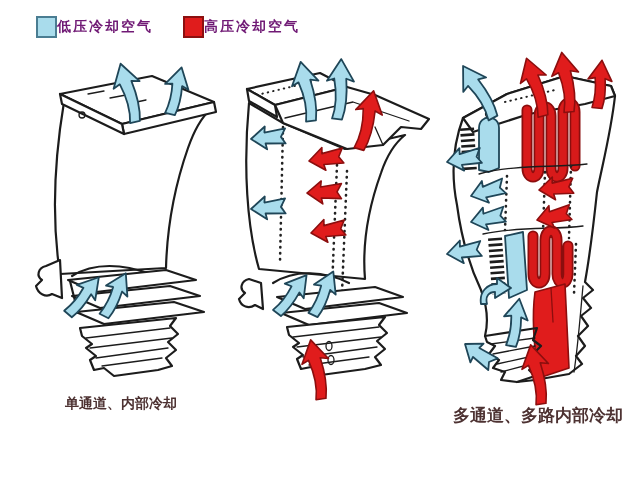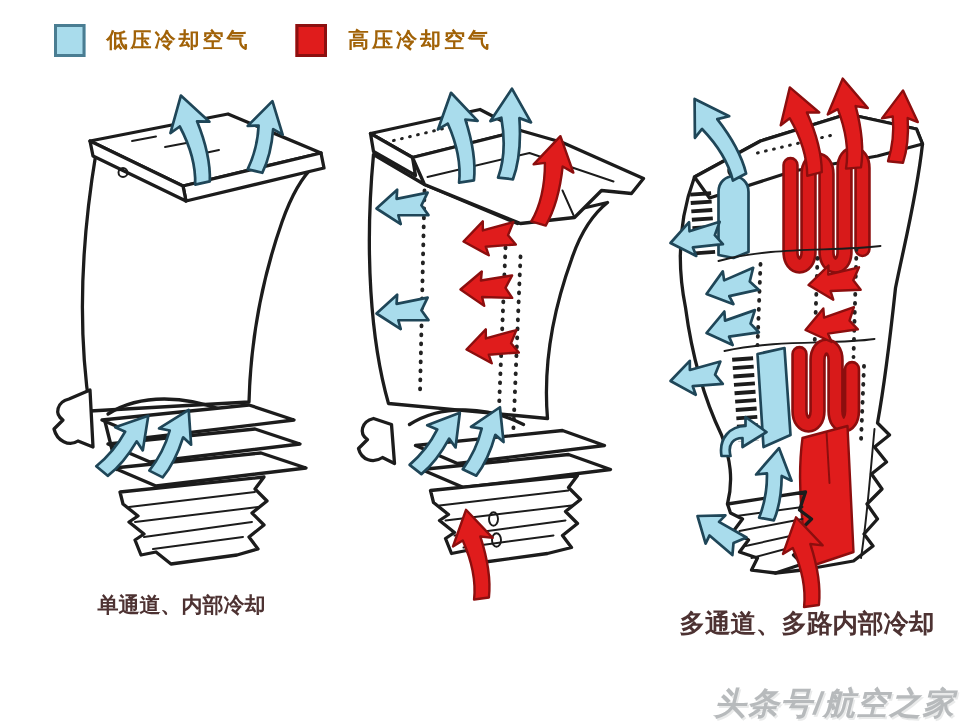--- a/index.html
+++ b/index.html
@@ -2,22 +2,22 @@
 <html><head>
 <meta charset="utf-8">
 <style>
   html,body{margin:0;padding:0;background:#e8e8e8}
   .canvas{position:relative;width:640px;height:484px;background:#fff;overflow:hidden;
           font-family:"Liberation Sans",sans-serif}
   
   .legend{position:absolute;left:36px;top:16px;display:flex;align-items:center}
   .swatch{width:17px;height:18px;border:2px solid #4a7d92;flex:0 0 auto}
   .swatch.hi{border-color:#8c1010}
-  .legend-label{font-size:14px;font-weight:bold;color:#a16207;letter-spacing:2px;
-                margin-left:14px;margin-right:30px;white-space:nowrap}
+  .legend-label{font-size:14px;font-weight:bold;color:#701a75;letter-spacing:2px;
+                margin-right:30px;white-space:nowrap}
   
   .fig-svg{position:absolute}
   .ln{fill:none;stroke:#1c1c1c;stroke-width:2.2;stroke-linejoin:round;stroke-linecap:round}
   .wh{fill:#ffffff;stroke:#1c1c1c;stroke-width:2.2;stroke-linejoin:round}
   .thin{fill:none;stroke:#1c1c1c;stroke-width:1.3;stroke-linejoin:round;stroke-linecap:round}
   .cool{fill:#a9dcec;stroke:#1f4658;stroke-width:1.8;stroke-linejoin:round}
   .hot{fill:#e01c1c;stroke:#8c0e0e;stroke-width:1.6;stroke-linejoin:round}
   .dots{fill:none;stroke:#222;stroke-width:2.6;stroke-dasharray:.5 5.5;stroke-linecap:round}
   .dots2{fill:none;stroke:#222;stroke-width:2;stroke-dasharray:.5 5;stroke-linecap:round}
   .hatch{fill:none;stroke:#1c1c1c;stroke-width:14;stroke-dasharray:2.6 3}
@@ -143,14 +143,13 @@
 
   <div class="caption cap1">
     <div>单通道、内部冷却</div>
   </div>
   <div class="caption cap2">
   </div>
   <div class="caption cap3">
     <div>多通道、多路内部冷却</div>
   </div>
 
-  <div class="watermark">头条号/航空之家</div>
 </div>
 
 </body></html>

